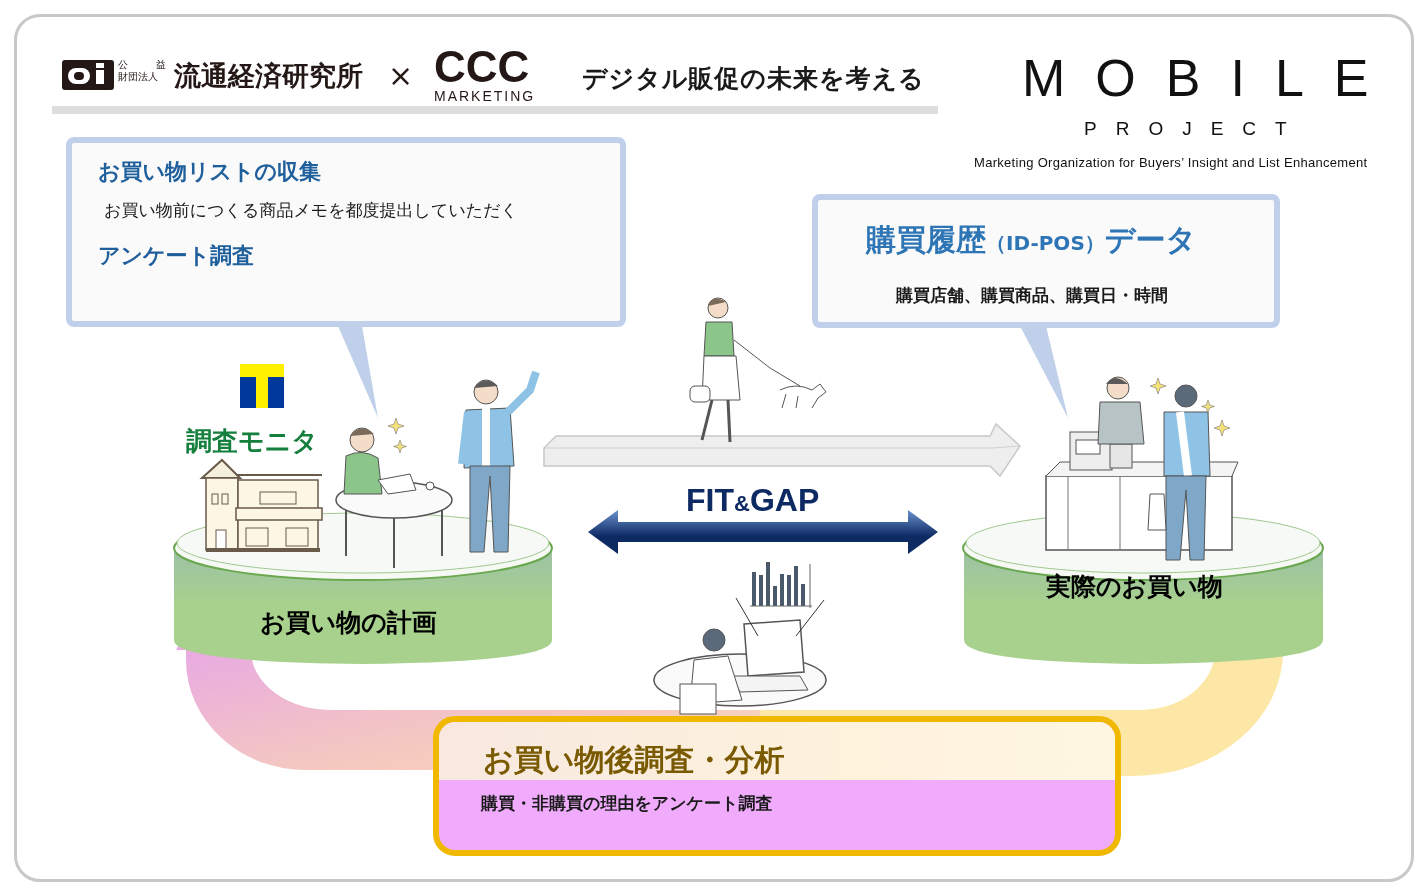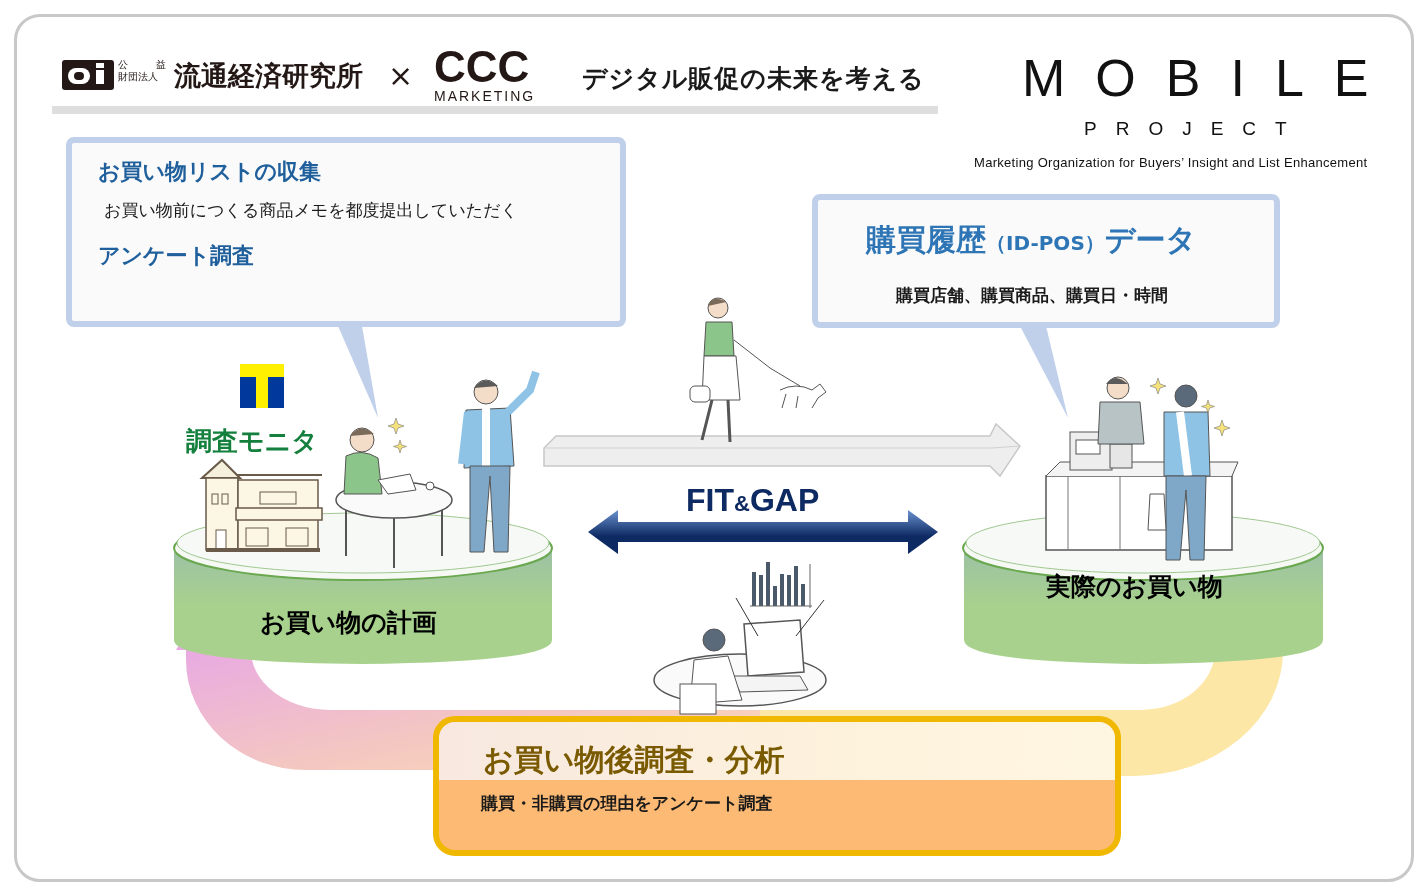--- a/index.html
+++ b/index.html
@@ -46,21 +46,21 @@
   .tlogo { position: absolute; left: 240px; top: 364px; width: 44px; height: 44px; }
   .tlogo .y { position: absolute; left: 0; top: 0; width: 44px; height: 13px; background: #fff000; }
   .tlogo .b1 { position: absolute; left: 0; top: 13px; width: 16px; height: 31px; background: #00389b; }
   .tlogo .b2 { position: absolute; left: 28px; top: 13px; width: 16px; height: 31px; background: #00389b; }
   .tlogo .stem { position: absolute; left: 16px; top: 13px; width: 12px; height: 31px; background: #fff000; }
 
   .platform-label { position: absolute; font-size: 25px; font-weight: bold; color: #000000; }
   .fitgap { position: absolute; left: 686px; top: 482px; font-size: 32px; font-weight: bold; color: #0e2a63; font-family: "Liberation Sans", sans-serif; }
   .fitgap .amp { font-size: 22px; }
 
-  .bottom-box { position: absolute; left: 433px; top: 716px; width: 688px; height: 140px; border: 6px solid #f0b800; border-radius: 22px; overflow: hidden; background: #fdba74; }
+  .bottom-box { position: absolute; left: 433px; top: 716px; width: 688px; height: 140px; border: 6px solid #f0b800; border-radius: 22px; overflow: hidden; background: #f0abfc; }
   .bottom-box .top-band { position: absolute; left: 0; top: 0; width: 100%; height: 58px; background: linear-gradient(90deg, #f8e8e0, #fdf2dc 60%, #fff6e2); }
   .bb-title { position: absolute; left: 44px; top: 18px; font-size: 30px; font-weight: bold; color: #7a5a00; }
   .bb-line1 { position: absolute; left: 42px; top: 70px; font-size: 17px; font-weight: bold; color: #1a1a1a; }
   .bb-line2 { position: absolute; left: 42px; top: 99px; font-size: 17px; font-weight: bold; color: #1a1a1a; }
 </style>
 </head>
 <body>
 
 <div class="frame"></div>
 

